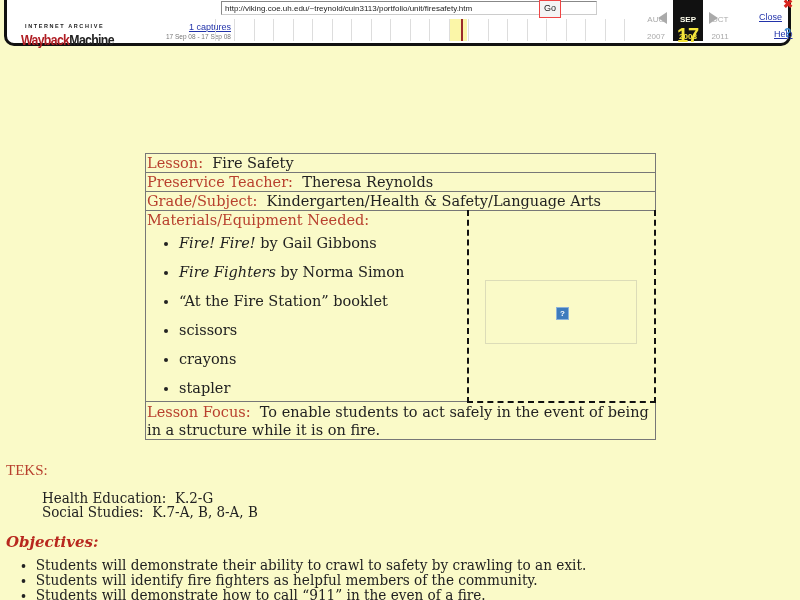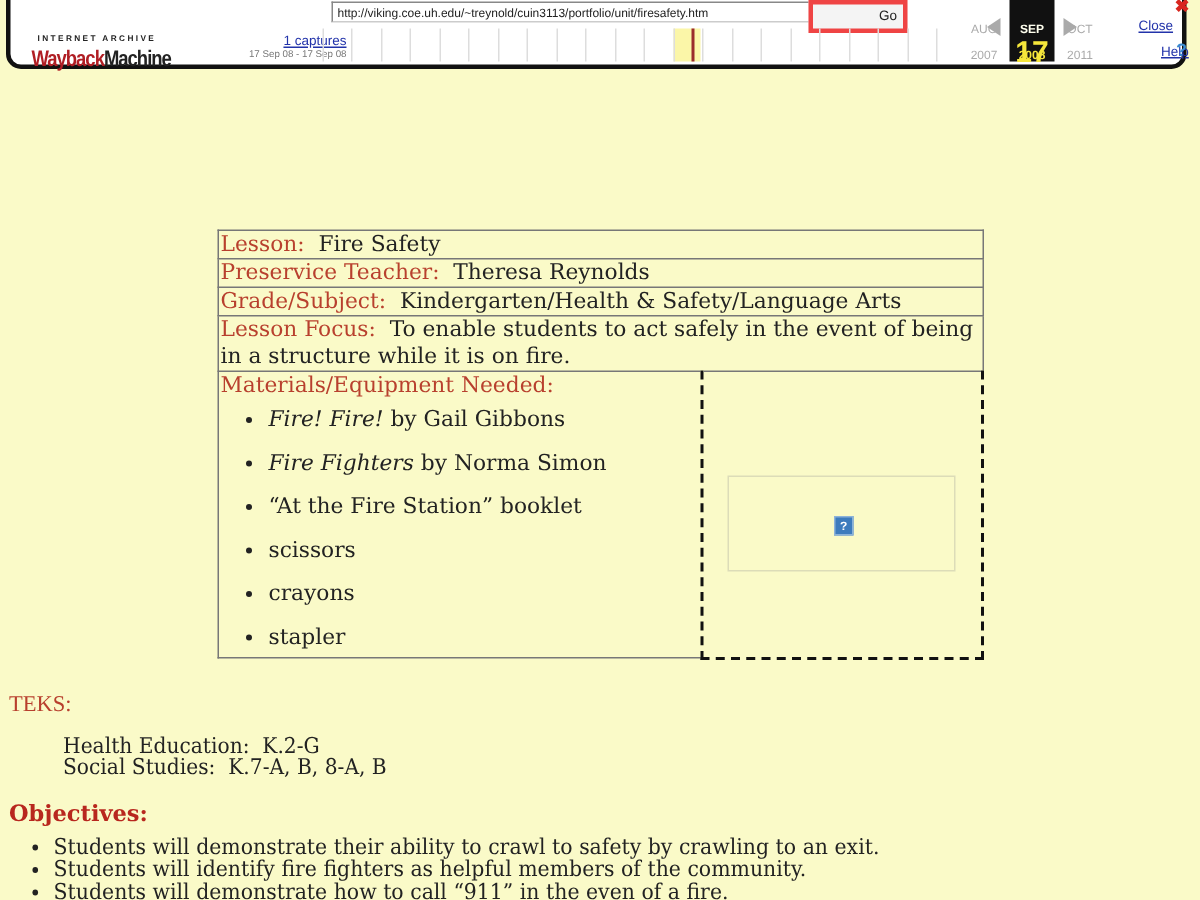--- a/index.html
+++ b/index.html
@@ -25,21 +25,21 @@
   .wb-captures a { font-size:9px; color:#2233aa; text-decoration:underline; display:block; }
   .wb-captures span { font-size:6.5px; color:#777; display:block; margin-top:1px; }
   .wb-url {
     position:absolute; left:214px; top:4px; width:376px; height:14px;
     border:1px solid #888; border-right-color:#ccc; border-bottom-color:#ccc;
     font-size:8px; line-height:14px; padding:0 3px; box-sizing:border-box;
     color:#222; background:#fff; overflow:hidden; white-space:nowrap;
   }
   .wb-go {
     position:absolute; left:532px; top:3px; width:20px; height:16px;
-    border:3px solid #ef4444; background:#f4f4f4; font-size:9px; text-align:center; line-height:15px; color:#222;padding-left:40px;
+    border:1px solid #ef4444; background:#f4f4f4; font-size:9px; text-align:center; line-height:15px; color:#222;
   }
   .wb-timeline { position:absolute; left:206px; top:22px; width:426px; height:22px; }
   .wb-timeline .tick { position:absolute; top:0; width:1px; height:22px; background:#ddd; }
   .wb-timeline .year-hl { position:absolute; left:236px; top:0; width:18px; height:22px; background:#fbf6a8; }
   .wb-timeline .cap { position:absolute; left:248px; top:0; width:2px; height:22px; background:#9b2b2b; }
   .wb-cal { position:absolute; left:634px; top:0; width:100px; height:46px; }
   .wb-cal .col { position:absolute; top:0; width:30px; text-align:center; }
   .wb-cal .mon { font-size:8px; color:#aaa; margin-top:18px; display:block;text-align:center; }
   .wb-cal .yr  { font-size:8px; color:#aaa; display:block; position:absolute; top:35px; width:30px; }
   .wb-cal .cur { background:#111; height:44px; }
@@ -62,21 +62,21 @@
   .img-cell { border:2px dashed #111 !important; border-top:1.5px solid #777 !important; width:184px; position:relative; }
   .mat-list { margin:5px 0 4px 0; padding-left:32px; }
   .mat-list li { margin:0 0 11px 0; line-height:18px; }
   .mat-list li:last-child { margin-bottom:0; }
   .broken-img { position:absolute; left:16px; top:69px; width:152px; height:64px; border:1px solid #dcdcb8; box-sizing:border-box; }
   .broken-img .q { position:absolute; left:70px; top:26px; width:11px; height:11px; background:#3d7bbd; border:1px solid #8bb2da; color:#fff; font-size:8px; line-height:11px; text-align:center; font-family:"Liberation Sans",sans-serif; font-weight:bold; }
 
   
   .teks-h { position:absolute; left:6px; top:462px; font-size:15px; color:#b8402e;font-family:Liberation Serif, serif; }
   .teks-body { position:absolute; left:42px; top:491px; font-size:14.5px; line-height:14px; transform:scaleX(0.93); transform-origin:left; }
-  .obj-h { position:absolute; left:6px; top:533px; font-size:15px; color:#b8271e; font-weight:bold; }
+  .obj-h { position:absolute; left:6px; top:533px; font-size:15px; color:#b8271e; font-weight:bold;font-style:italic; }
   .obj-list { position:absolute; left:0; top:558px; margin:0; padding-left:38px; font-size:14.5px; line-height:15px; transform:scaleX(0.94); transform-origin:left; white-space:nowrap; }
 </style>
 </head>
 <body>
 
 <div class="wb">
   <div class="wb-logo">
     <span class="ia">INTERNET ARCHIVE</span>
     <span class="wm"><span class="w">Wayback</span><span class="m">Machine</span></span>
   </div>
@@ -140,39 +140,39 @@
       <tr>
     <td colspan="2"><span class="lbl">Lesson:</span>&nbsp; <span>Fire Safety</span></td>
   </tr>
   <tr>
     <td colspan="2"><span class="lbl">Preservice Teacher:</span>&nbsp; <span>Theresa Reynolds</span></td>
   </tr>
   <tr>
     <td colspan="2"><span class="lbl">Grade/Subject:</span>&nbsp; <span>Kindergarten/Health &amp; Safety/Language Arts</span></td>
   </tr>
   <tr>
-    <td colspan="2"><span class="lbl">Lesson Focus:</span>&nbsp; <span>To enable students to act safely in the event of being in a structure while it is on fire.</span></td>
-  </tr>
-  <tr>
     <td class="mat-cell">
       <span class="lbl">Materials/Equipment Needed:</span>
       <ul class="mat-list">
         <li><i>Fire! Fire!</i><span> by Gail Gibbons</span></li>
         <li><i>Fire Fighters</i><span> by Norma Simon</span></li>
         <li><span>“At the Fire Station” booklet</span></li>
         <li><span>scissors</span></li>
         <li><span>crayons</span></li>
         <li><span>stapler</span></li>
       </ul>
     </td>
     <td class="img-cell">
       <div class="broken-img">
         <div class="q">?</div>
       </div>
     </td>
+  </tr>
+  <tr>
+    <td colspan="2"><span class="lbl">Lesson Focus:</span>&nbsp; <span>To enable students to act safely in the event of being in a structure while it is on fire.</span></td>
   </tr>
 </tbody>
   </table>
 
 <div class="teks-h">TEKS:</div>
 <div class="teks-body">
   <div style="white-space:pre">Health Education:  K.2-G</div>
   <div style="white-space:pre">Social Studies:  K.7-A, B, 8-A, B</div>
 </div>
 

